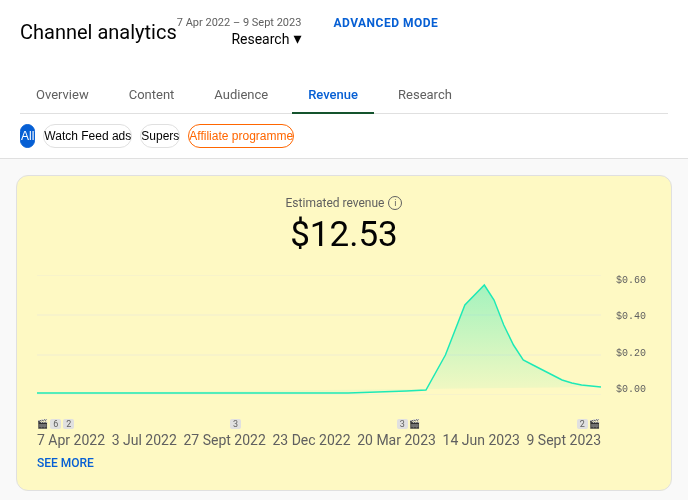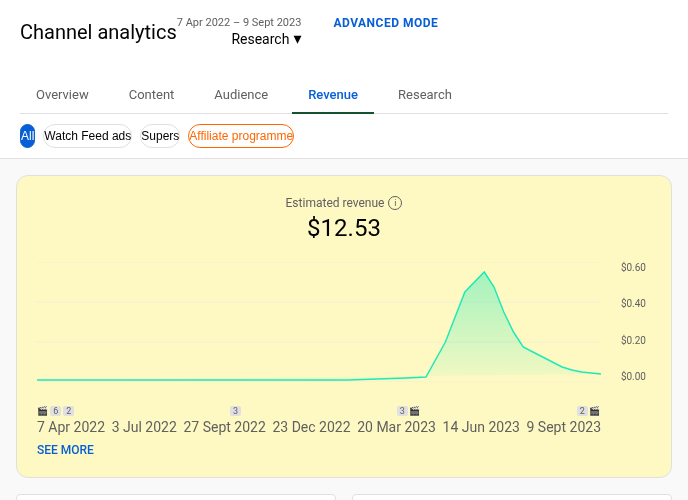--- a/index.html
+++ b/index.html
@@ -21,33 +21,33 @@
 
     .sub-filters { display: flex; align-items: center; gap: 8px; padding: 10px 20px; background: #fff; border-bottom: 1px solid #e0e0e0; }
     .filter-btn { padding: 4px 0; border-radius: 16px; font-size: 12px; cursor: pointer; border: 1px solid #e0e0e0; background: #fff; color: #030303; }
     .filter-btn.active { background: #065fd4; color: #fff; border-color: #065fd4; }
     .filter-btn.orange { color: #ff6600; border-color: #ff6600; }
 
     .main-content { padding: 16px; }
 
     .chart-card { background: #fef9c3; border: 1px solid #e0e0e0; border-radius: 12px; padding: 20px; margin-bottom: 16px; }
     .chart-title { text-align: center; font-size: 12px; color: #606060; margin-bottom: 4px; display: flex; align-items: center; justify-content: center; gap: 4px; }
-    .chart-amount { text-align: center; font-size: 24px; font-weight: 400; color: #030303; margin-bottom: 20px; }
+    .chart-amount { text-align: center; font-size: 35px; font-weight: 400; color: #030303; margin-bottom: 20px; }
     .chart-area { position: relative; height: 120px; margin-bottom: 24px; }
     .chart-svg { width: 100%; height: 100%; }
     .chart-dates-row { display: flex; justify-content: space-between; font-size: 14px; color: #606060; }
     .see-more { color: #065fd4; font-size: 12px; font-weight: 500; cursor: pointer; padding-top: 8px; display: inline-block; }
 
     .bottom-grid { display: grid; grid-template-columns: 1fr 1fr; gap: 16px; }
     .card { background: #fff; border: 1px solid #e0e0e0; border-radius: 4px; padding: 16px; }
     .card-title { font-size: 14px; font-weight: 500; color: #030303; margin-bottom: 2px; display: flex; align-items: center; gap: 4px; }
 
     .info-icon { display: inline-block; width: 14px; height: 14px; border: 1px solid #606060; border-radius: 50%; text-align: center; line-height: 12px; font-size: 9px; color: #606060; cursor: pointer; }
 
-    .right-y-axis { position: absolute; right: -45px; top: 0; height: 100%; display: flex; flex-direction: column; justify-content: space-between; font-size: 10px; color: #606060; }
+    .right-y-axis { position: absolute; right: -45px; top: 0; height: 100%; display: flex; flex-direction: column; justify-content: space-between; font-size: 10px; color: #606060; font-family: Liberation Mono, monospace; }
   </style>
 </head>
 <body>
 
 <div class="header">
   <div class="header-top">
     <h1 class="page-title">Channel analytics</h1>
     <div style="display:flex;align-items:flex-start;gap:32px;">
       <div class="date-range">
         <span class="date-range-label">7 Apr 2022 – 9 Sept 2023</span>

